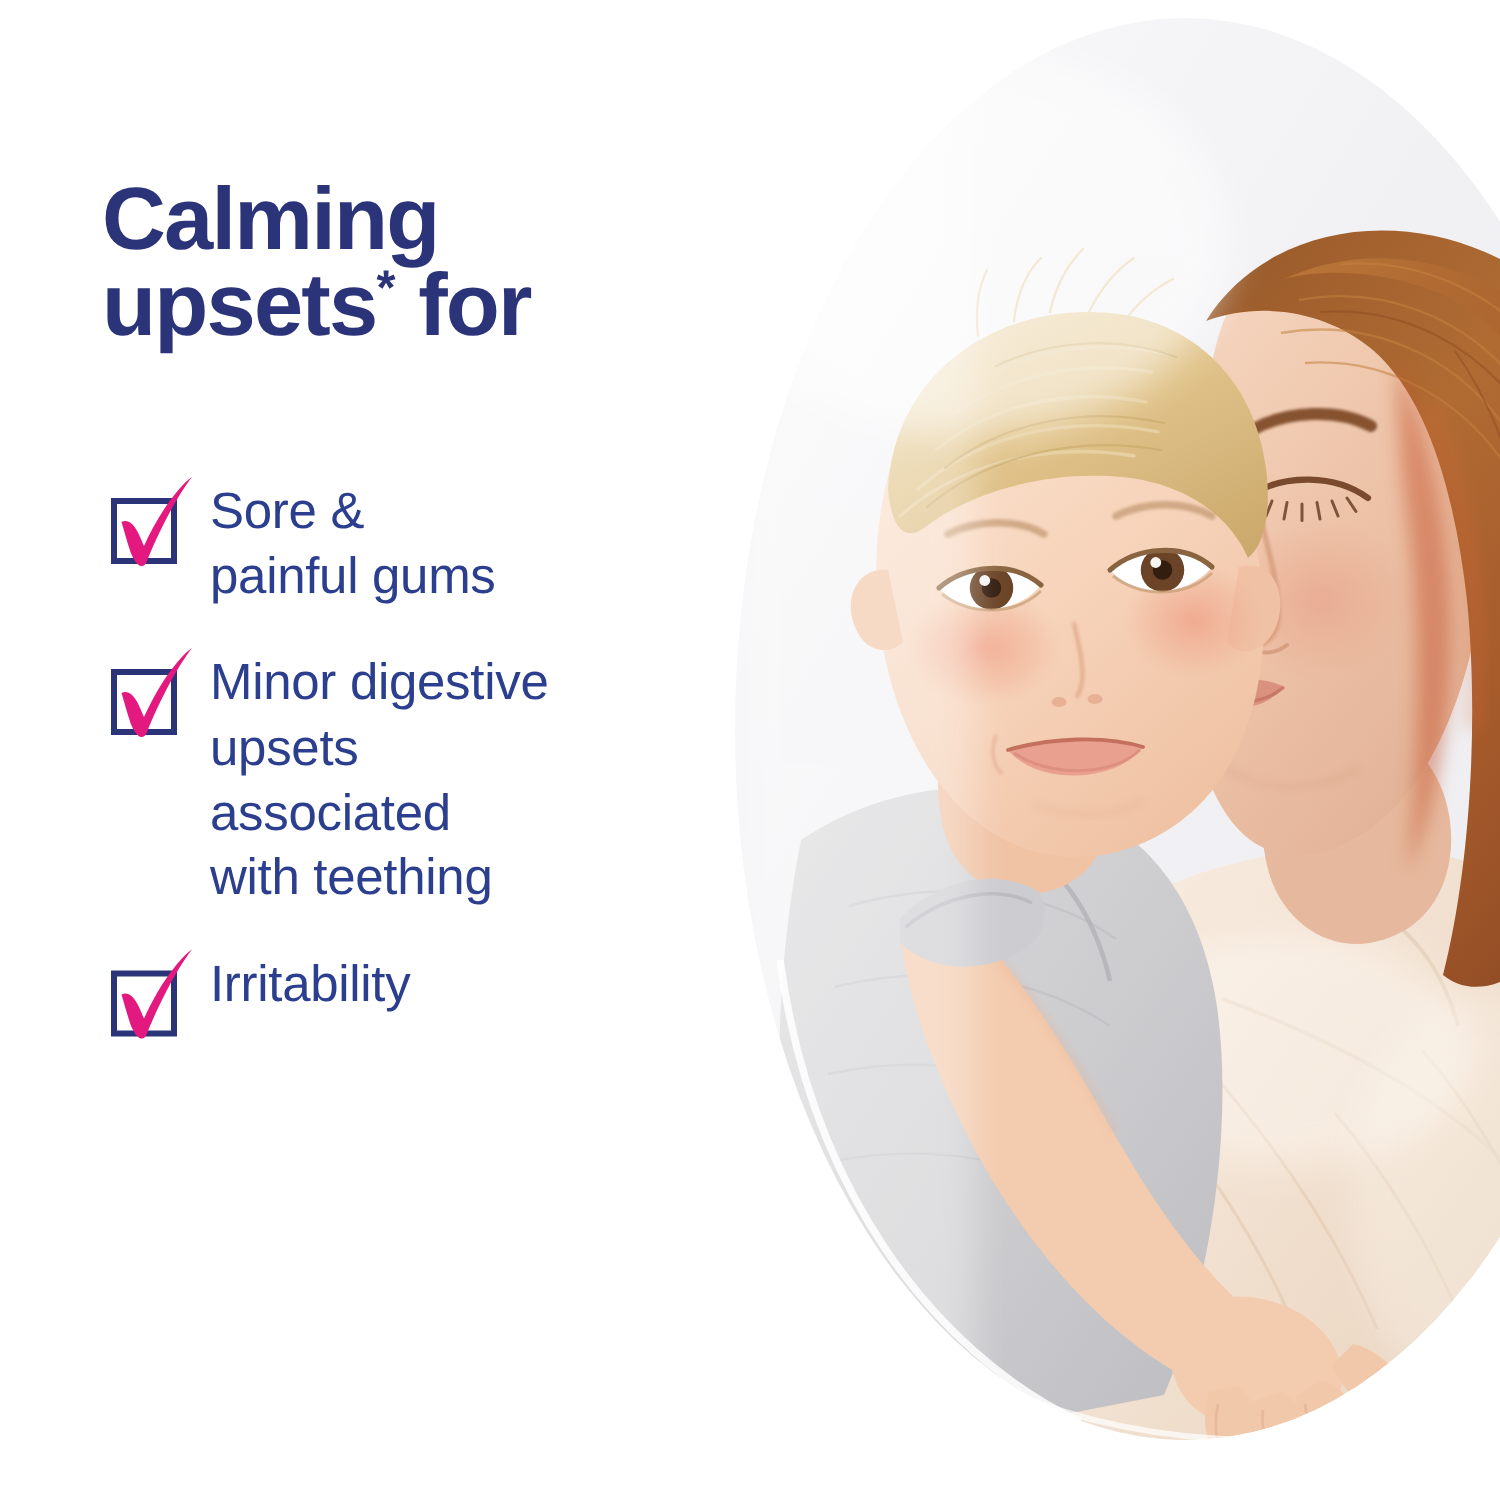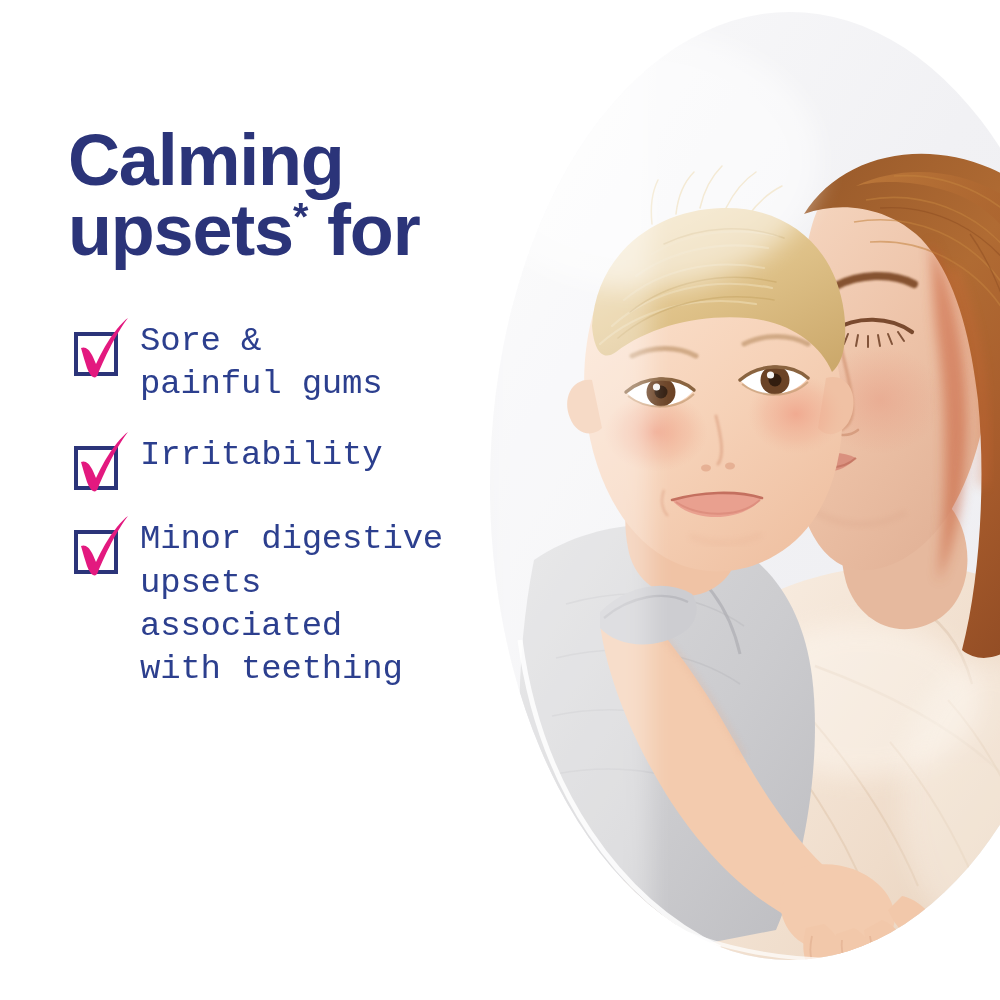--- a/index.html
+++ b/index.html
@@ -14,21 +14,21 @@
 
   
   #left-col{
     position:absolute;left:0;top:0;width:510px;height:1000px;
     z-index:5;
   }
   #headline{
     position:absolute;left:68px;top:78px;width:430px;
     color:#2B3479;
     font-weight:bold;
-    font-size:72px;
+    font-size:59px;
     line-height:0.97;
     letter-spacing:-1.2px;
     white-space:pre-line;
   }
   #headline .ast{
     font-size:0.55em;
     vertical-align:super;
     line-height:0;
     letter-spacing:0;
   }
@@ -358,52 +358,52 @@
 
       <path d="M520 640 C540 790 620 900 720 948" stroke="#FFFFFF" stroke-width="5" fill="none" opacity="0.85"></path>
       <path d="M630 906 C700 948 790 966 880 958" stroke="#FFFFFF" stroke-width="4" fill="none" opacity="0.7"></path>
     </svg>
   </div>
 
   <div id="left-col">
 
     <h1 id="headline"><span>Calming</span><br><span>upsets</span><span class="ast">*</span><span> for</span></h1>
 
-    <ul id="check-list" style="list-style:none;margin:0;padding:0;font-family:Liberation Mono, monospace;">
+    <ul id="check-list" style="list-style:none;margin:0;padding:0;">
 
       <li class="check-row">
         <span class="checkbox">
           <span class="box"></span>
           <svg viewBox="0 0 64 70" xmlns="http://www.w3.org/2000/svg">
             <path d="M13 36 C17 34 21 37 24 43 C26 47 27 50 28 52 C33 41 40 28 49 17 C53 12 57 8 60 6 C56 11 51 19 46 28 C39 41 33 54 30 62 C29 65 27 66 25 65 C23 64 21 61 19 56 C17 50 15 43 13 36 Z" fill="#E3197F"></path>
           </svg>
         </span>
         <span class="item-text">Sore &amp;
 painful gums</span>
-      </li>
-
-      <li class="check-row">
-        <span class="checkbox">
-          <span class="box"></span>
-          <svg viewBox="0 0 64 70" xmlns="http://www.w3.org/2000/svg">
-            <path d="M13 36 C17 34 21 37 24 43 C26 47 27 50 28 52 C33 41 40 28 49 17 C53 12 57 8 60 6 C56 11 51 19 46 28 C39 41 33 54 30 62 C29 65 27 66 25 65 C23 64 21 61 19 56 C17 50 15 43 13 36 Z" fill="#E3197F"></path>
-          </svg>
-        </span>
-        <span class="item-text">Irritability</span>
       </li>
 
       <li class="check-row">
         <span class="checkbox">
           <span class="box"></span>
           <svg viewBox="0 0 64 70" xmlns="http://www.w3.org/2000/svg">
             <path d="M13 36 C17 34 21 37 24 43 C26 47 27 50 28 52 C33 41 40 28 49 17 C53 12 57 8 60 6 C56 11 51 19 46 28 C39 41 33 54 30 62 C29 65 27 66 25 65 C23 64 21 61 19 56 C17 50 15 43 13 36 Z" fill="#E3197F"></path>
           </svg>
         </span>
         <span class="item-text">Minor digestive
 upsets
 associated
 with teething</span>
       </li>
 
+      <li class="check-row">
+        <span class="checkbox">
+          <span class="box"></span>
+          <svg viewBox="0 0 64 70" xmlns="http://www.w3.org/2000/svg">
+            <path d="M13 36 C17 34 21 37 24 43 C26 47 27 50 28 52 C33 41 40 28 49 17 C53 12 57 8 60 6 C56 11 51 19 46 28 C39 41 33 54 30 62 C29 65 27 66 25 65 C23 64 21 61 19 56 C17 50 15 43 13 36 Z" fill="#E3197F"></path>
+          </svg>
+        </span>
+        <span class="item-text">Irritability</span>
+      </li>
+
     </ul>
   </div>
 
 </div>
 
 </body></html>

